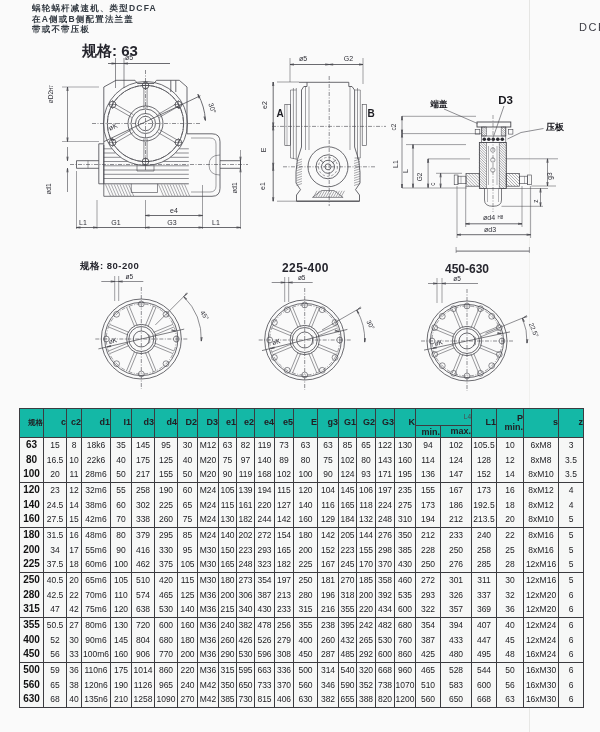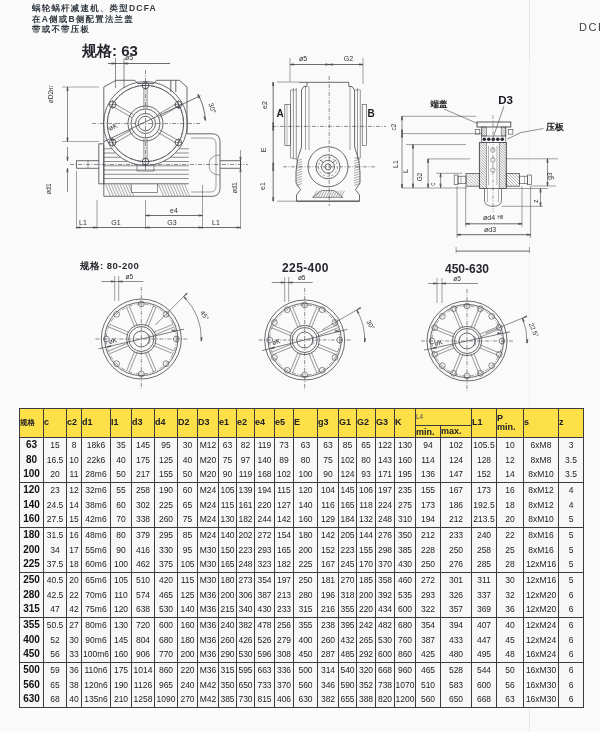--- a/index.html
+++ b/index.html
@@ -2,21 +2,21 @@
 <html><head>
 <meta charset="utf-8">
 <style>
 html,body{margin:0;padding:0;}
 body{width:600px;height:732px;position:relative;background:#fafafa;font-family:"Liberation Sans",sans-serif;overflow:hidden;}
 #page{position:absolute;left:0;top:0;width:600px;height:732px;}
 .abs{position:absolute;}
 table{border-collapse:collapse;table-layout:fixed;}
 td,th{padding:0;margin:0;overflow:hidden;white-space:nowrap;}
 
-.h th{background:#fde047;border:1px solid #3c3c40;font-size:9px;font-weight:bold;color:#202024;text-align:left;line-height:1.05;}
+.h th{background:#14b8a6;border:1px solid #3c3c40;font-size:9px;font-weight:bold;color:#202024;text-align:right;line-height:1.05;}
 tr.d td{border:1px solid #3c3c40;font-size:8.5px;color:#222226;text-align:center;vertical-align:middle;}
 tr.d td div{height:14.67px;line-height:14.67px;}
 tr.d td.lbl{font-weight:bold;font-size:10px;color:#111;}
 tr.d td.lbl div{height:14.67px;line-height:14.67px;}
 </style>
 </head>
 <body>
 <div id="page">
 <div class="abs" style="left:529px;top:0;width:1px;height:60px;background:#e5e5e3;"></div>
 <div class="abs" style="left:529px;top:60px;width:1px;height:640px;background:#f0f0ee;"></div>

